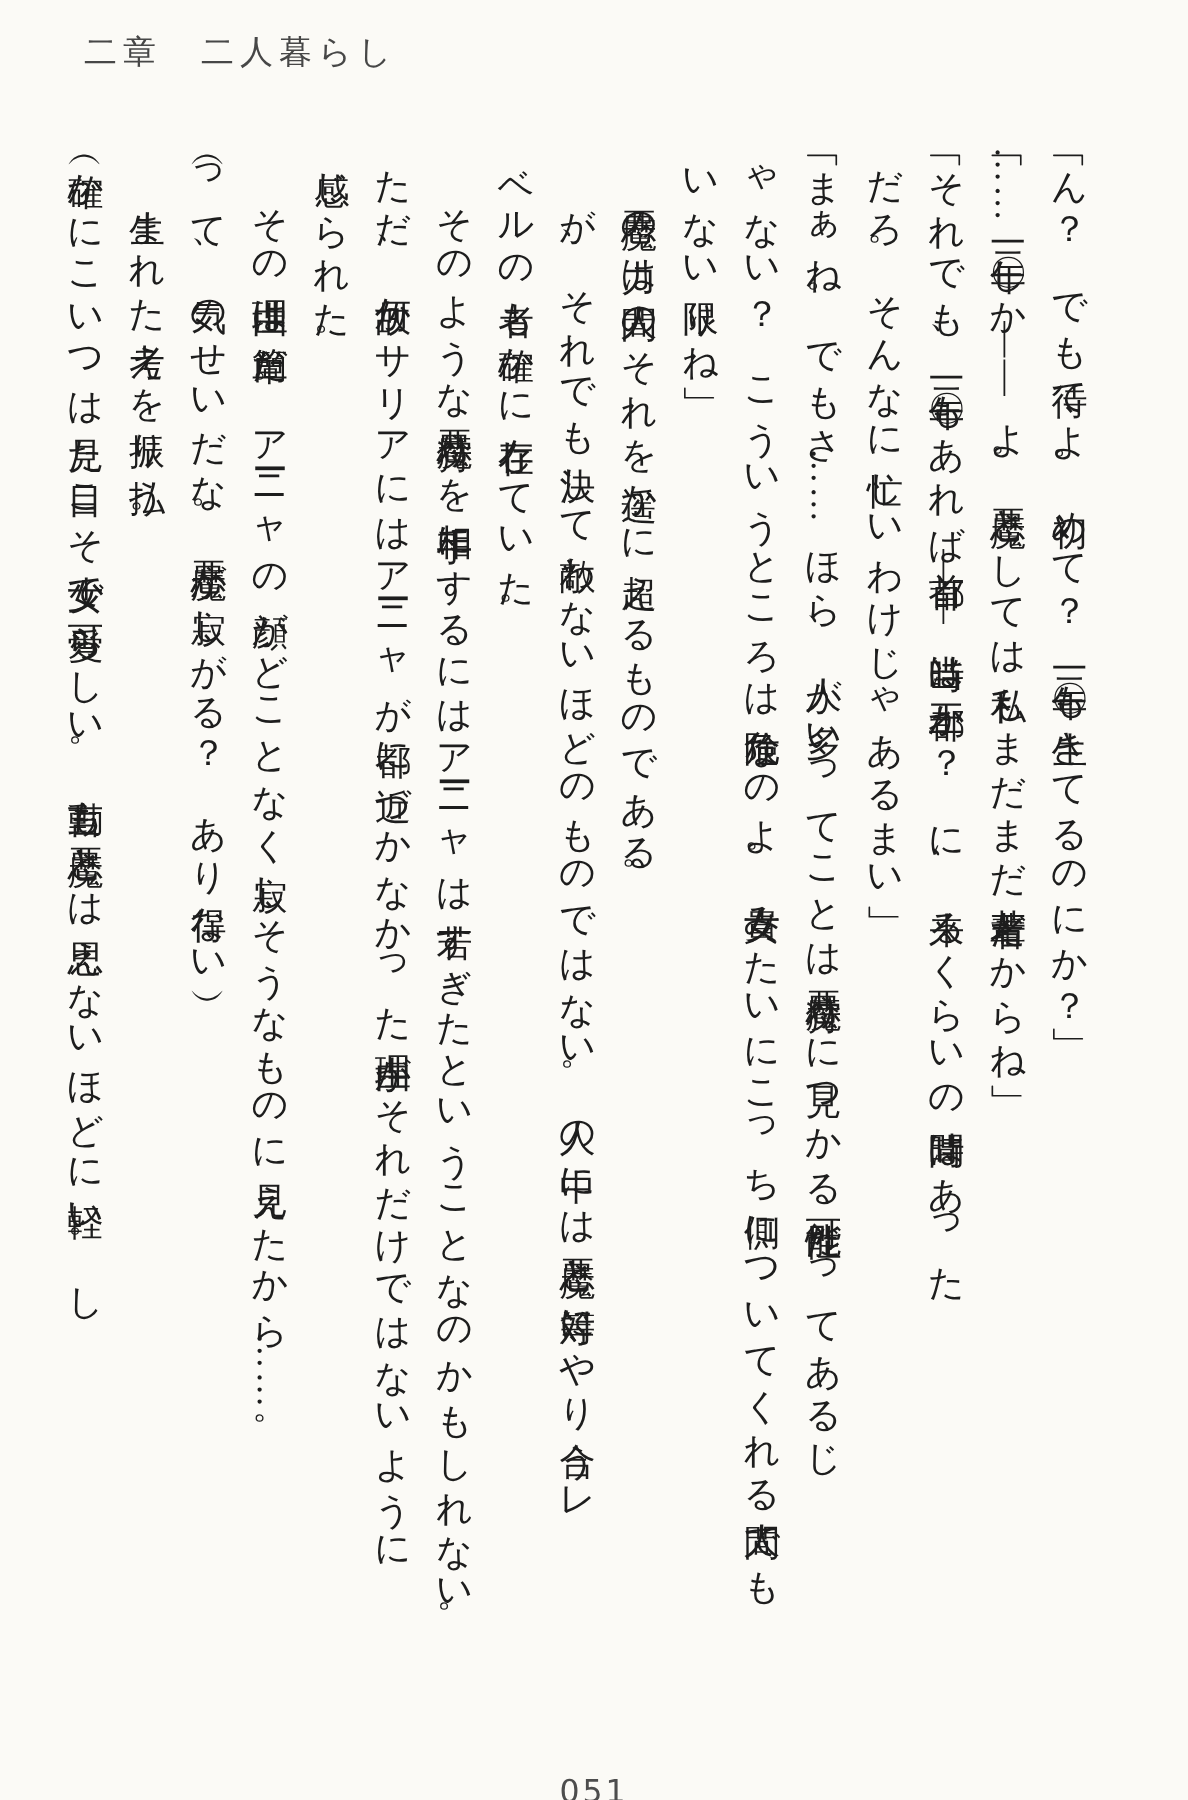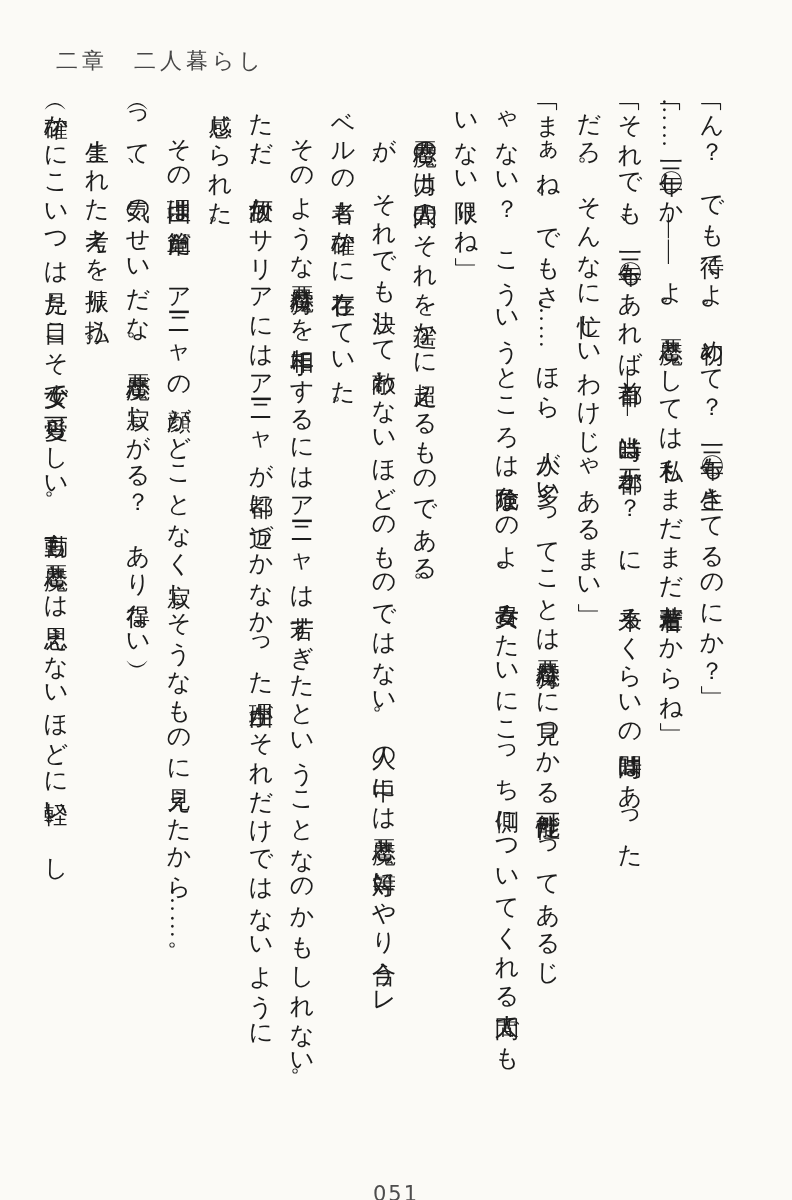--- a/index.html
+++ b/index.html
@@ -15,21 +15,20 @@
     font-family: "Liberation Serif", "DejaVu Serif", serif;
   }
   .running-header {
     position: absolute;
     top: 20px;
     left: 56px;
     font-size: 22px;
     color: #474747;
     letter-spacing: 4px;
     white-space: nowrap;
-    margin-top: 26px;
   }
   .text-body {
     position: absolute;
     top: 96px;
     right: 60px;
     height: 1078px;
     writing-mode: vertical-rl;
     text-orientation: mixed;
     font-size: 24px;
     color: #1d1d1d;

